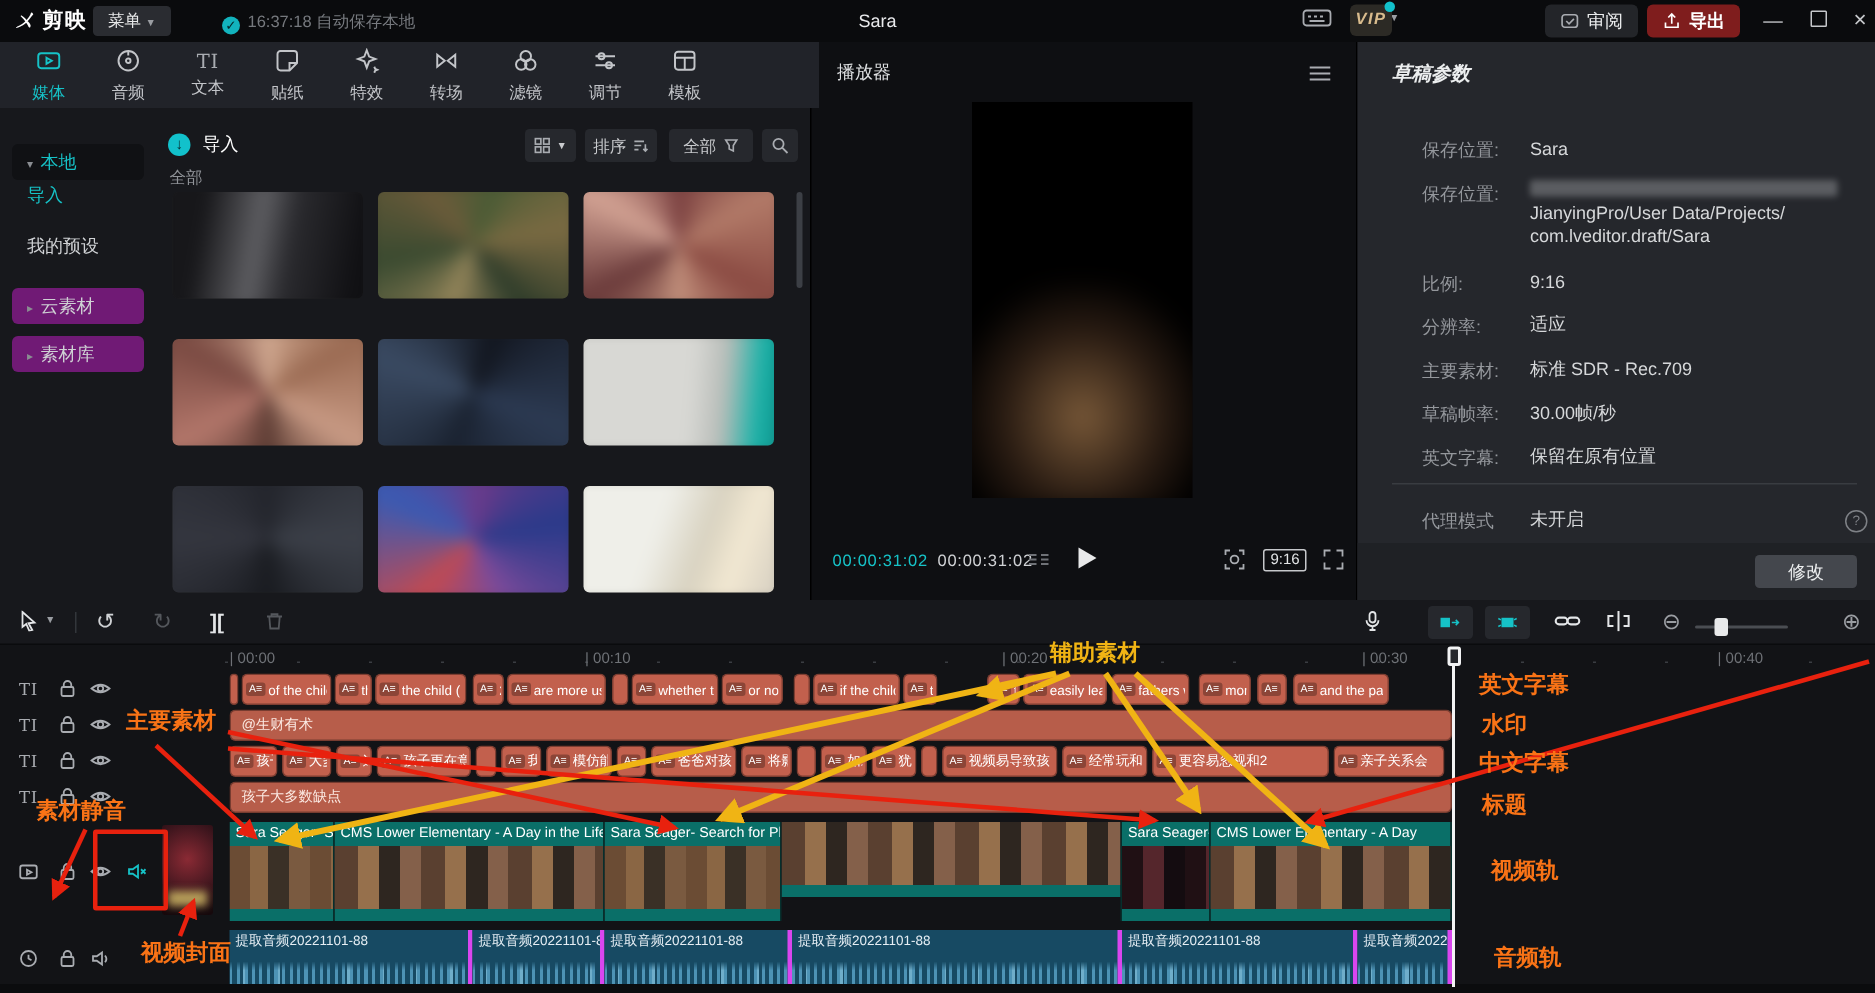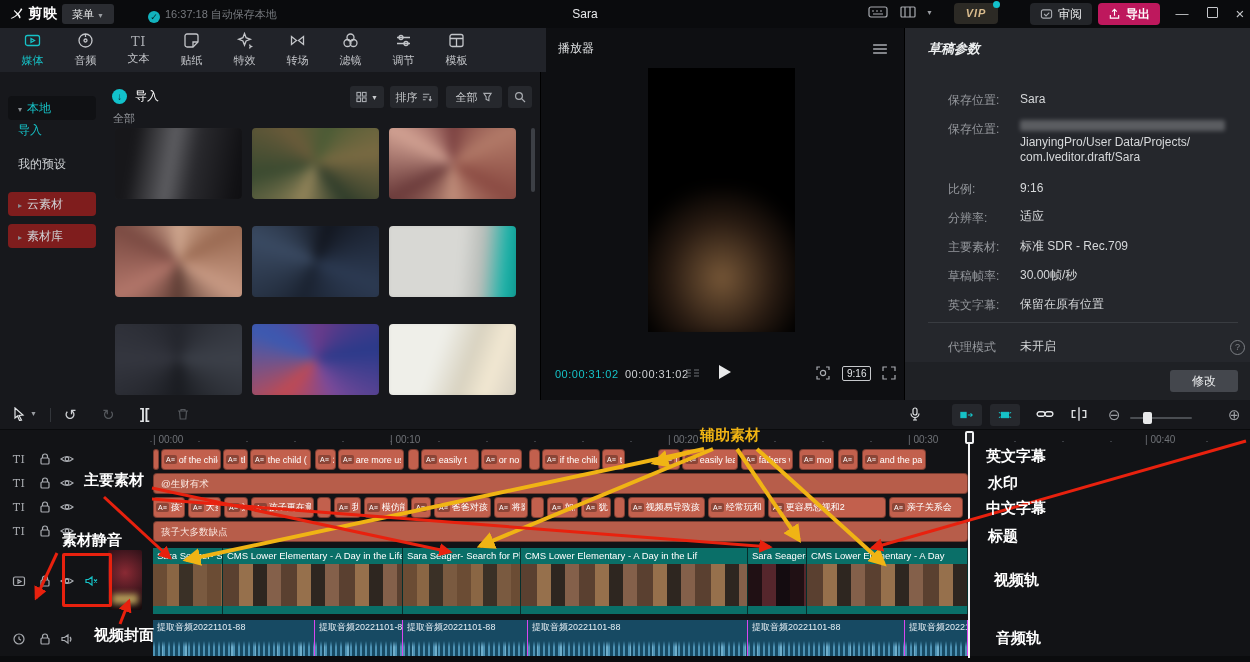--- a/index.html
+++ b/index.html
@@ -14,43 +14,43 @@
   .logo{left:10px;top:5px;font-weight:bold;font-size:14px;color:#fff;letter-spacing:1px;}
   .logo .mark{display:inline-block;transform:skewX(-12deg);margin-right:3px;}
   .menu-btn{left:62px;top:4px;width:52px;height:20px;background:#2a2c31;border-radius:3px;
             font-size:11px;color:#e8e9ea;text-align:center;line-height:20px;}
   .menu-btn .car{font-size:7px;color:#9a9da2;}
   .autosave{left:148px;top:7px;font-size:11px;color:#76797e;}
   .autosave .dot{display:inline-block;width:12px;height:12px;border-radius:50%;background:#12b3bd;
                  color:#04282b;font-size:9px;text-align:center;line-height:12px;vertical-align:-2px;margin-right:5px;}
   .proj-title{left:0;top:7px;width:1170px;text-align:center;font-size:12px;color:#e9eaec;}
   .tb-ic{top:5px;width:24px;height:18px;}
-  .vip{left:954px;top:3px;width:44px;height:21px;background:#2c2a25;border-radius:4px;text-align:center;
+  .vip{left:900px;top:3px;width:28px;height:21px;background:#2c2a25;border-radius:4px;text-align:center;
        line-height:21px;font-size:11px;font-weight:bold;font-style:italic;color:#d8bb8d;letter-spacing:1px;}
   .vip .vdot{position:absolute;right:-2px;top:-2px;width:7px;height:7px;border-radius:50%;background:#12c1cb;}
   .pill{height:22px;border-radius:4px;font-size:12px;color:#eceeef;display:flex;align-items:center;gap:5px;
         padding:0 10px;top:3px;}
   .review{left:1030px;background:#232529;}
-  .export{left:1098px;background:#be185d;color:#fff;font-weight:bold;}
+  .export{left:1098px;background:#7f1d1d;color:#fff;font-weight:bold;}
   .winbtn{top:0;width:28px;height:28px;color:#c6c8cb;font-size:13px;text-align:center;line-height:28px;}
   .maxbox{display:inline-block;width:9px;height:9px;border:1px solid #c6c8cb;border-radius:1px;}
   
   .media{left:0;top:28px;width:540px;height:372px;background:#17181c;}
   .tabs{left:0;top:28px;width:540px;height:44px;background:#212329;display:flex;padding-left:6px;z-index:5;}
   .tab{width:53px;display:flex;flex-direction:column;align-items:center;justify-content:center;gap:2px;
        font-size:11px;color:#c3c5c9;}
   .tab svg{stroke:currentColor;fill:none;stroke-width:1.3;width:17px;height:17px;}
   .tab .ti{font-family:"DejaVu Serif",serif;font-size:13px;line-height:15px;}
   .tab.active{color:#16c2c7;}
   .side-item{left:8px;width:88px;height:24px;font-size:12px;color:#cfd1d4;line-height:24px;padding-left:10px;
              border-radius:4px;box-sizing:border-box;}
   .side-item .car{font-size:8px;color:#8a8d92;margin-right:5px;}
   .side-item.sel{background:#101114;color:#16c2c7;}
   .side-item.teal{color:#16c2c7;}
-  .side-item.box{background:#7f1d1d;}
+  .side-item.box{background:#701a75;}
   .import-row{left:112px;top:84px;height:24px;display:flex;align-items:center;gap:8px;font-size:12px;color:#fff;}
   .imp-dot{width:15px;height:15px;border-radius:50%;background:#12c1cb;color:#073033;font-size:10px;
            text-align:center;line-height:15px;}
   .mini-btn{top:86px;height:22px;background:#26282d;border-radius:3px;color:#c9cbce;font-size:11px;
             display:flex;align-items:center;justify-content:center;gap:4px;}
   .sec-label{left:113px;top:111px;font-size:11px;color:#8f9297;}
   .thumb{border-radius:4px;overflow:hidden;background:#222;}
   .thumb .blur{position:absolute;left:-8px;top:-8px;right:-8px;bottom:-8px;filter:blur(5px);}
   .t1{background:linear-gradient(100deg,#17171a 20%,#5e5e62 45%,#2a2a2e 60%,#101013 90%);}
   .t2{background:conic-gradient(from 20deg,#4a5b35,#7a6a42,#2e3c2a,#94855a,#3a4a30,#6b5b3a,#4a5b35);}
@@ -106,33 +106,33 @@
            box-sizing:border-box;font-size:9.5px;color:#fbe9e2;line-height:19px;padding-left:7px;overflow:hidden;white-space:nowrap;}
   .vseg{position:absolute;top:548px;height:66px;overflow:hidden;border-right:1px solid #062f2c;box-sizing:border-box;}
   .vseg .vh{height:16px;background:#0a6f68;color:#fff;font-size:9.5px;line-height:16px;padding-left:4px;
             white-space:nowrap;overflow:hidden;}
   .vseg .vb{height:42px;}
   .vseg .vf{height:8px;background:#0a6f68;}
   .vb.warm{background:repeating-linear-gradient(90deg,#6b4c34 0 14px,#8a6644 14px 26px,#3c migrate32 26px,#3a3026 26px 40px,#7a5a40 40px 54px);}
   .vb.warm{background:repeating-linear-gradient(90deg,#6b4c34 0 14px,#8a6644 14px 26px,#3a3026 26px 40px,#7a5a40 40px 54px);}
   .vb.warm2{background:repeating-linear-gradient(90deg,#5a4030 0 16px,#96704c 16px 30px,#2e2620 30px 44px,#84604a 44px 58px);}
   .vb.dark{background:repeating-linear-gradient(90deg,#201014 0 14px,#55262c 14px 28px,#140c10 28px 42px);}
-  .aseg{position:absolute;top:620px;height:38px;background:#174a63;border-right:1px solid #d946ef;box-sizing:border-box;overflow:hidden;}
+  .aseg{position:absolute;top:620px;height:38px;background:#174a63;border-right:3px solid #d946ef;box-sizing:border-box;overflow:hidden;}
   .aseg .al{font-size:9px;color:#e6eef4;line-height:14px;padding-left:4px;white-space:nowrap;overflow:hidden;}
   .aseg .wave{position:absolute;left:0;right:0;bottom:2px;height:15px;opacity:.85;
      background:repeating-linear-gradient(90deg,#57a0c4 0 2px,transparent 2px 5px),
                 repeating-linear-gradient(90deg,transparent 0 9px,#7fc0dd 9px 11px,transparent 11px 23px);
      -webkit-mask-image:linear-gradient(0deg,#000 60%,transparent);mask-image:linear-gradient(0deg,#000 60%,transparent);}
   .playhead-line{top:432px;width:2px;height:226px;background:#f2f3f4;z-index:40;}
   .playhead-cap{top:431px;width:9px;height:13px;border:2px solid #f2f3f4;background:#26282c;border-radius:2px;z-index:41;box-sizing:border-box;}
   .cover{left:108px;top:550px;width:34px;height:60px;border-radius:2px;overflow:hidden;z-index:12;
      background:radial-gradient(circle at 50% 38%,#8a2a34,#40161e 55%,#16090d 90%);}
   .cover .smudge{position:absolute;left:4px;bottom:6px;width:26px;height:10px;background:#d8c26a;opacity:.8;filter:blur(3px);}
   .ann{position:absolute;font-size:15px;font-weight:bold;z-index:50;white-space:nowrap;}
-  .ann.red{color:#ffffff;}
+  .ann.red{color:#f97316;}
   .ann.yellow{color:#f0b414;font-size:15px;}
   .redbox{border:3px solid #e8210e;border-radius:2px;z-index:50;}
   #arrows{position:absolute;left:0;top:0;width:1250px;height:662px;z-index:49;pointer-events:none;}
   .botbar{left:0;top:656px;width:1250px;height:6px;background:#0b0c0e;}
 </style>
 </head>
 <body>
 
 <div class="app">
 
@@ -554,21 +554,21 @@
       </div>
       <div class="clip" style="left: 338px; top: 449px; width: 66px;">
         <span class="badge">A≡</span>
         <span class="lbl">are more us</span>
       </div>
       <div class="clip" style="left: 408px; top: 449px; width: 11px;">
         <span class="lbl"></span>
       </div>
       <div class="clip" style="left: 421px; top: 449px; width: 58px;">
         <span class="badge">A≡</span>
-        <span class="lbl">easily t</span>
+        <span class="lbl">whether t</span>
       </div>
       <div class="clip" style="left: 481px; top: 449px; width: 41px;">
         <span class="badge">A≡</span>
         <span class="lbl">or not</span>
       </div>
       <div class="clip" style="left: 529px; top: 449px; width: 11px;">
         <span class="lbl"></span>
       </div>
       <div class="clip" style="left: 542px; top: 449px; width: 58px;">
         <span class="badge">A≡</span>
@@ -682,21 +682,20 @@
         <div class="vh">CMS Lower Elementary - A Day in the Life i</div>
         <div class="vb warm2"></div>
         <div class="vf"></div>
       </div>
       <div class="vseg" style="left: 403px; width: 118px;">
         <div class="vh">Sara Seager- Search for Pla</div>
         <div class="vb warm"></div>
         <div class="vf"></div>
       </div>
       <div class="vseg" style="left: 521px; width: 227px;">
-        <div class="vh">CMS Lower Elementary - A Day in the Lif</div>
         <div class="vb warm2"></div>
         <div class="vf"></div>
       </div>
       <div class="vseg" style="left: 748px; width: 59px;">
         <div class="vh">Sara Seager-</div>
         <div class="vb dark"></div>
         <div class="vf"></div>
       </div>
       <div class="vseg" style="left: 807px; width: 161px;">
         <div class="vh">CMS Lower Elementary - A Day</div>
@@ -748,21 +747,21 @@
       <line x1="757" y1="449" x2="884" y2="564" stroke="#f0b414" stroke-width="4" marker-end="url(#ar)"></line>
       <line x1="152" y1="488" x2="450" y2="552" stroke="#e8210e" stroke-width="3" marker-end="url(#ar)"></line>
       <line x1="152" y1="499" x2="770" y2="547" stroke="#e8210e" stroke-width="3" marker-end="url(#ar)"></line>
       <line x1="1246" y1="441" x2="872" y2="548" stroke="#e8210e" stroke-width="3" marker-end="url(#ar)"></line>
       <line x1="104" y1="497" x2="170" y2="558" stroke="#e8210e" stroke-width="3" marker-end="url(#ar)"></line>
       <line x1="57" y1="553" x2="36" y2="598" stroke="#e8210e" stroke-width="3" marker-end="url(#ar)"></line>
       <line x1="120" y1="624" x2="129" y2="601" stroke="#e8210e" stroke-width="3" marker-end="url(#ar)"></line>
     </svg>
   <div id="annlabels">
       <div class="ann red" style="left: 84px; top: 471px;">主要素材</div>
-      <div class="ann red" style="left: 24px; top: 531px; margin-left: 38px;">素材静音</div>
+      <div class="ann red" style="left: 24px; top: 531px;">素材静音</div>
       <div class="ann red" style="left: 94px; top: 626px;">视频封面</div>
       <div class="ann red" style="left: 986px; top: 447px;">英文字幕</div>
       <div class="ann red" style="left: 988px; top: 474px;">水印</div>
       <div class="ann red" style="left: 986px; top: 499px;">中文字幕</div>
       <div class="ann red" style="left: 988px; top: 527px;">标题</div>
       <div class="ann red" style="left: 994px; top: 571px;">视频轨</div>
       <div class="ann red" style="left: 996px; top: 629px;">音频轨</div>
       <div class="ann yellow" style="left: 700px; top: 426px;">辅助素材</div>
     </div>
   <div class="abs redbox" id="mutebox" style="left: 62px; top: 553px; width: 44px; height: 48px;"></div>

